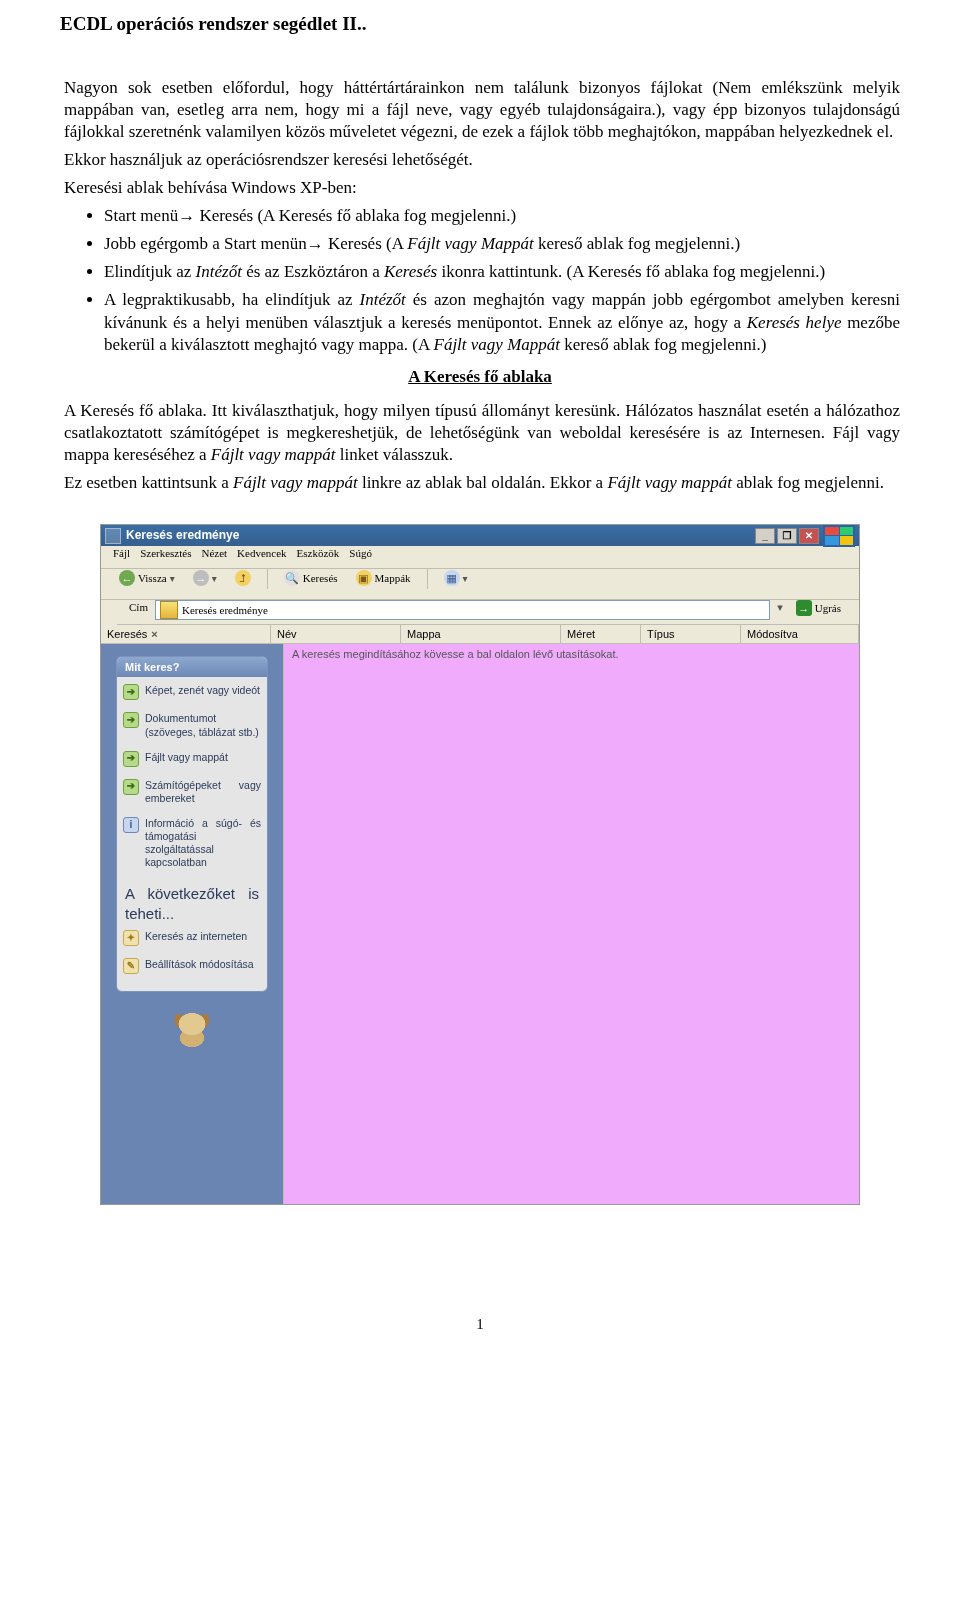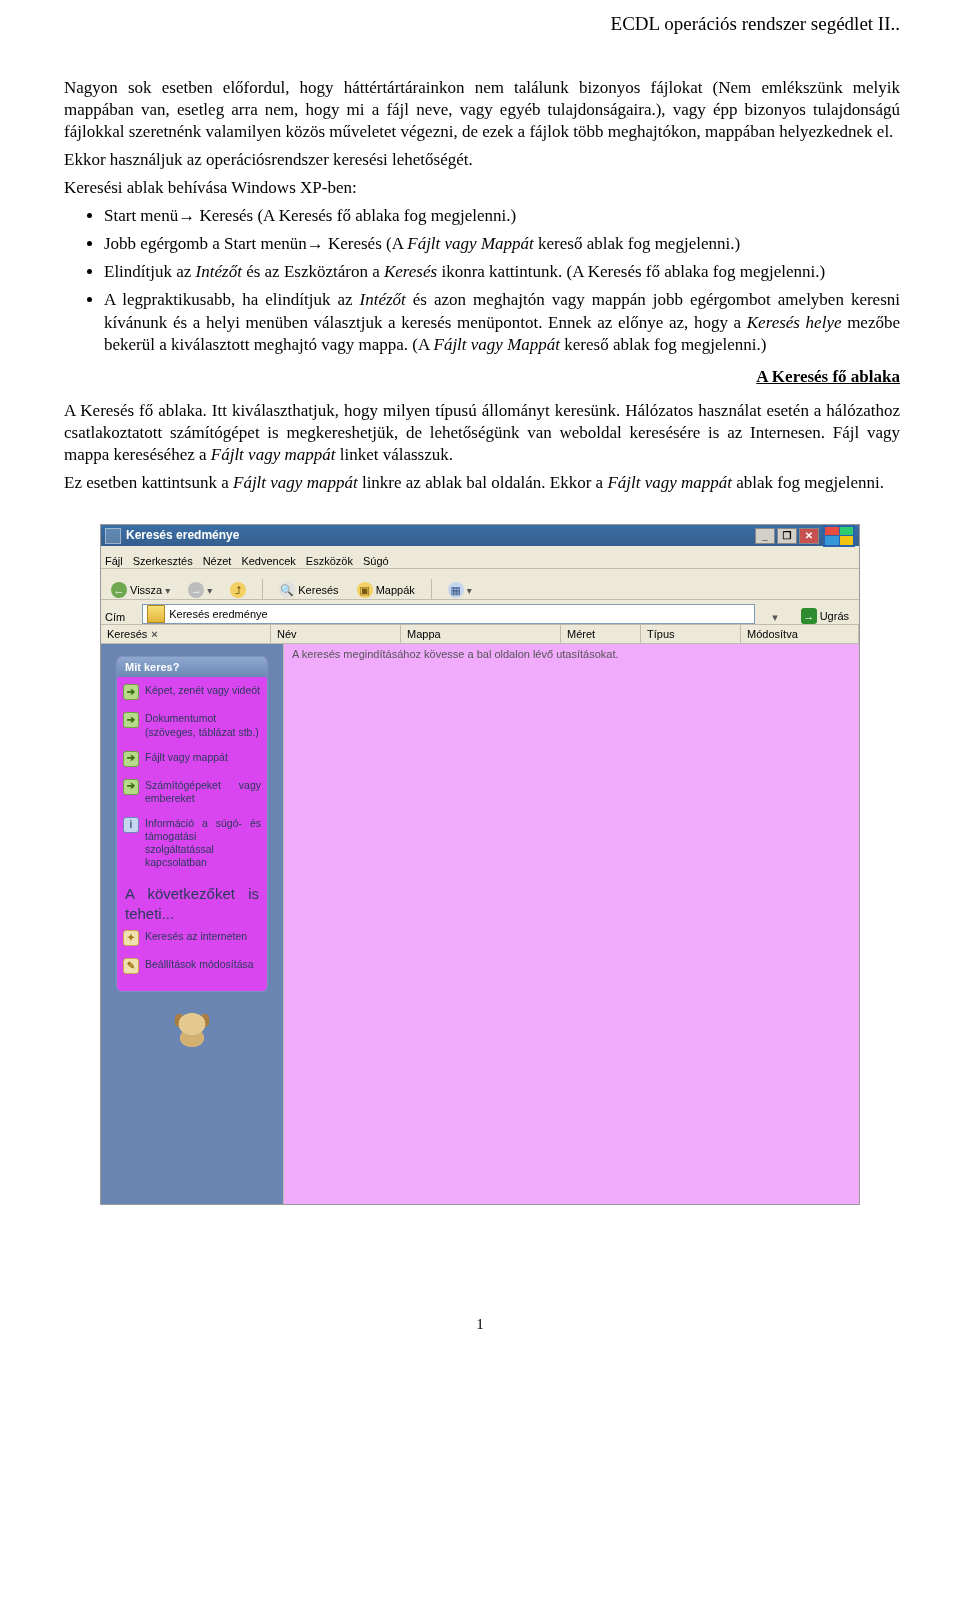--- a/index.html
+++ b/index.html
@@ -10,30 +10,30 @@
     color: #000;
     line-height: 1.3;
   }
   .page {
     width: 840px;
     margin: 0 auto;
     padding: 12px 60px 40px 60px;
     text-align: justify;
   }
   .doc-title {
-    text-align: right;
-    font-weight: normal;
+    text-align: left;
+    font-weight: bold;
     font-size: 19px;
     margin: 0 0 40px 0;
   }
   p { margin: 0 0 6px 4px; }
   ul { margin: 4px 0 10px 0; padding-left: 44px; }
   ul li { margin-bottom: 6px; }
   .section-heading {
-    text-align: right;
+    text-align: center;
     font-weight: bold;
     text-decoration: underline;
     margin: 8px 0 6px 0;
   }
   em { font-style: italic; }
   .screenshot {
     display: block;
     margin: 30px auto 0 auto;
     width: 758px;
     border: 1px solid #999;
@@ -79,27 +79,28 @@
     padding: 2px;
   }
   .winlogo span:nth-child(1){background:#e74c3c;}
   .winlogo span:nth-child(2){background:#2ecc71;}
   .winlogo span:nth-child(3){background:#3498db;}
   .winlogo span:nth-child(4){background:#f1c40f;}
   .menubar, .toolbar, .addressbar {
     background: #ece9d8;
     border-bottom: 1px solid #c0bcb0;
     display: flex;
-    align-items: flex-end;
+    align-items: flex-start;
     height: 22px;
-    padding: 0 4px;
+    padding: 0 12px;
     gap: 10px;
+    font-family: Liberation Serif, serif;
   }
   .toolbar { height: 30px; gap: 6px; }
-  .addressbar { height: 24px; gap: 17px; }
+  .addressbar { height: 24px; gap: 7px; margin-left: 16px; }
   .tbtn {
     display: flex; align-items: center; gap: 3px;
     padding: 1px 6px;
   }
   .tbtn .ico {
     width: 16px; height: 16px; border-radius: 50%;
     background: #6fa84f; display: inline-flex; color:#fff;
     align-items: center; justify-content: center; font-size: 11px;
   }
   .tbtn .ico.gray { background: #bdbdbd; }
@@ -155,21 +156,21 @@
   .sidepane {
     width: 170px;
     background: #6a85b1;
     display: flex;
     flex-direction: column;
     align-items: center;
     padding: 12px 6px 0 6px;
   }
   .bluebox {
     width: 150px;
-    background: #d946ef;
+    background: #e5e5e5;
     border: 1px solid #7a94be;
     border-radius: 6px;
     padding: 0 0 8px 0;
     margin-bottom: 10px;
   }
   .bluebox .bb-title {
     background: linear-gradient(#8ea8cf,#6c88b4);
     color: #fff;
     font-weight: bold;
     padding: 3px 8px;

